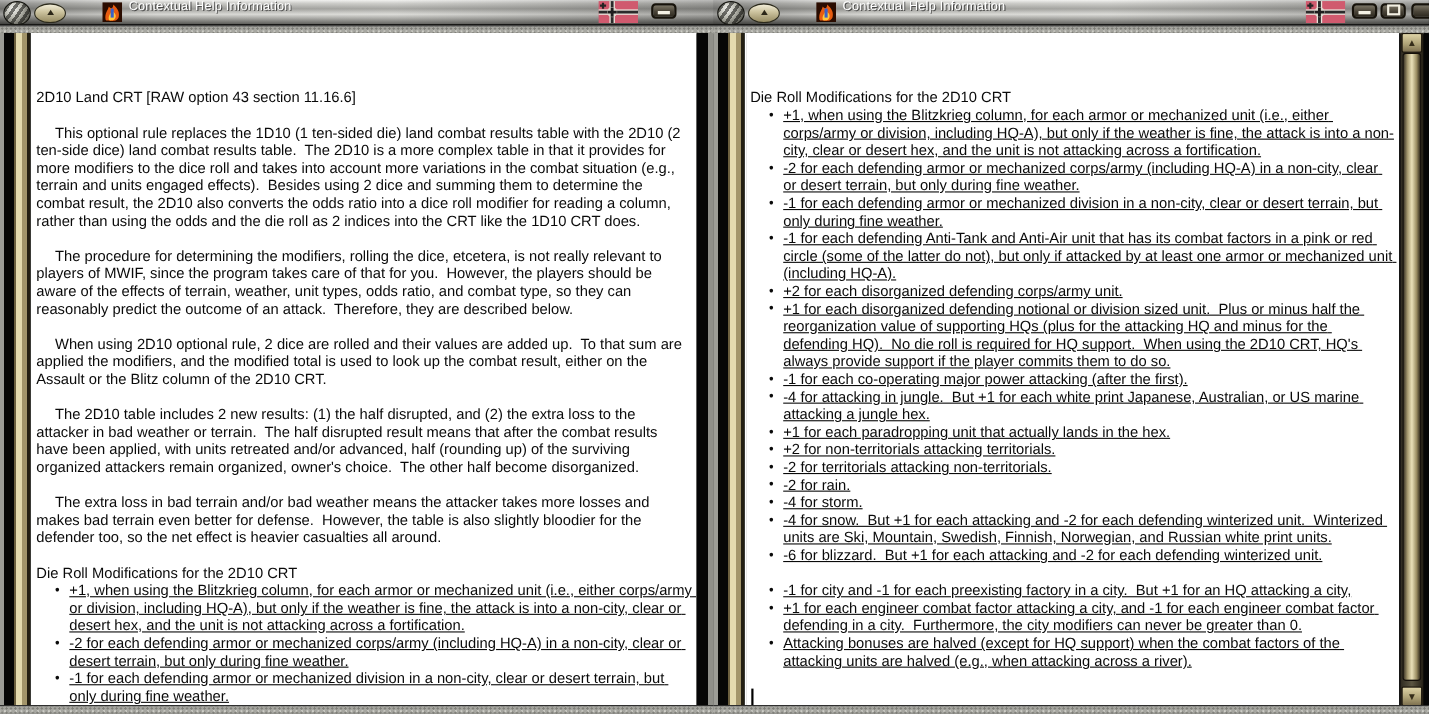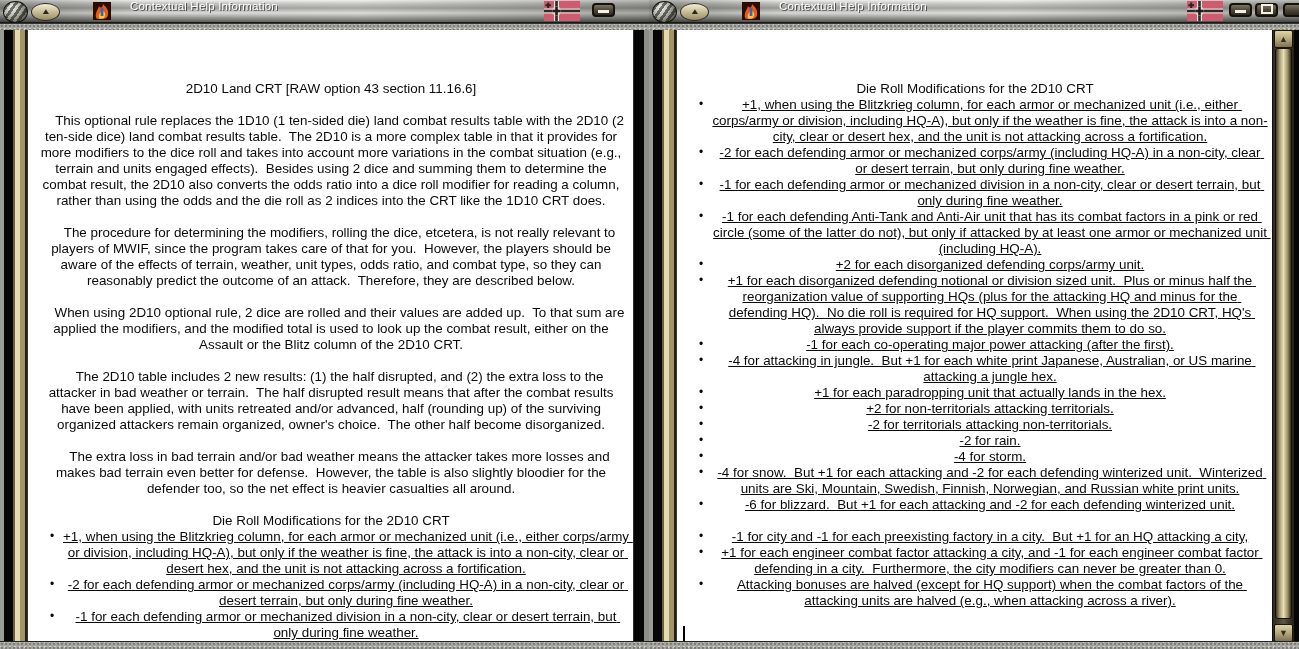--- a/index.html
+++ b/index.html
@@ -14,21 +14,21 @@
   
   .titlebar{
     position:absolute;top:0;left:0;right:0;height:22px;
     background:
       linear-gradient(90deg,rgba(0,0,0,.28),rgba(255,255,255,0) 22%,rgba(255,255,255,.10) 55%,rgba(0,0,0,.22) 100%),
       linear-gradient(180deg,#f0f0ee 0,#c9c9c5 3px,#9c9c98 8px,#d8d8d4 13px,#8f8f8b 18px,#565652 22px);
     border-bottom:1px solid #1a1a18;
   }
   .tb-title{
     position:absolute;left:117px;top:0;font-size:11.5px;color:#fff;
-    text-shadow:1px 1px 0 rgba(40,40,40,.75);letter-spacing:.2px;white-space:nowrap;margin-left:13px;
+    text-shadow:1px 1px 0 rgba(40,40,40,.75);letter-spacing:.2px;white-space:nowrap;
   }
   .btn-sphere{
     position:absolute;left:3px;top:1px;width:23px;height:20px;border-radius:50%;
     border:1px solid #14140f;
     background:
       repeating-linear-gradient(125deg,rgba(0,0,0,0) 0 3px,rgba(15,15,12,.55) 3px 6px),
       radial-gradient(circle at 35% 30%,#f2f2ee,#b9b9b0 38%,#6a6a62 72%,#2c2c26);
   }
   .btn-shade{
     position:absolute;left:31px;top:3px;width:27px;height:16px;border-radius:50%;
@@ -75,21 +75,21 @@
     background:linear-gradient(90deg,#2e2e2a 0 1px,#060606 1px 11px,#8f8f89 11px 16px);
   }
   .right-edge-thin{
     position:absolute;top:30px;bottom:7px;right:0;width:5px;background:#060606;
   }
 
   
   .content{
     position:absolute;top:30px;bottom:7px;left:30px;background:#fff;
     overflow:hidden;color:#0a0a0a;font-size:13.4px;line-height:16px;
-    padding:3px 4px 0 3px;white-space:pre-wrap;text-align:center;
+    padding:3px 4px 0 3px;white-space:pre-wrap;
   }
   #win-left .content{right:16px;}
   #win-right .content{right:27px;}
   .blk{margin:0;}
   .blk-para{text-indent:17px;}
   .blk-bullet{padding-left:30px;position:relative;text-indent:0;text-decoration:underline;}
   .blk-bullet::before{content:"\2022";position:absolute;left:17px;top:-1px;font-size:12px;}
   .blk-gap{height:16px;}
   .caret{position:absolute;left:4px;bottom:6px;width:2px;height:17px;background:#000;}
 

